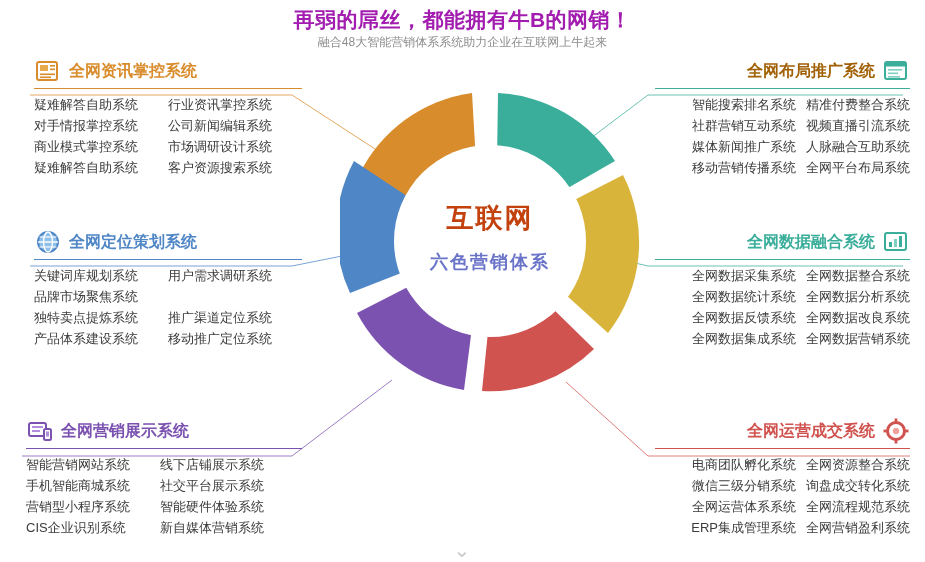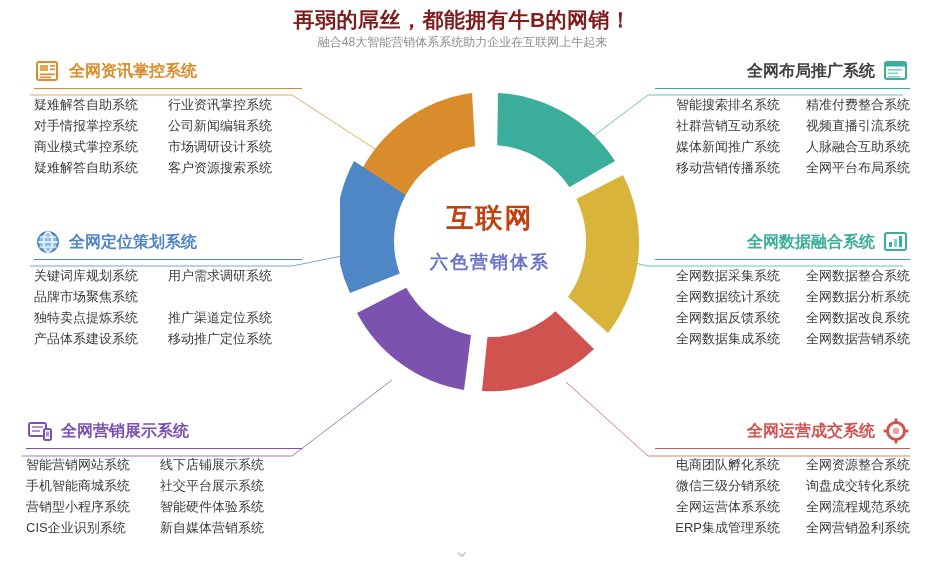--- a/index.html
+++ b/index.html
@@ -4,21 +4,21 @@
 <style>
   html,body{margin:0;padding:0;}
   body{
     width:925px;height:562px;position:relative;overflow:hidden;
     background:#ffffff;
     font-family:"Liberation Sans","DejaVu Sans",sans-serif;
     color:#333;
   }
   .title{
     position:absolute;top:6px;left:0;width:925px;text-align:center;
-    font-size:21px;font-weight:bold;color:#7f1d1d;letter-spacing:0.5px;
+    font-size:21px;font-weight:bold;color:#a21caf;letter-spacing:0.5px;
   }
   .subtitle{
     position:absolute;top:34px;left:0;width:925px;text-align:center;
     font-size:12px;color:#8d8d8d;
   }
 
   
   .wheel{position:absolute;left:340px;top:76px;width:300px;height:330px;}
   .wheel svg{display:block;}
   .center-text{
@@ -35,21 +35,21 @@
   .bicon{
     width:28px;height:26px;border-radius:3px;flex:0 0 auto;
     display:flex;align-items:center;justify-content:center;
   }
   .btitle{font-size:16px;font-weight:bold;white-space:nowrap;}
   .bline{height:1px;width:100%;}
   .rows{margin-top:5px;}
   .row{display:flex;font-size:13px;line-height:21px;color:#3b3b3b;white-space:nowrap;}
   .row span{display:inline-block;}
   .row .c1{width:134px;}
-  .rows.right .row{justify-content:flex-end;gap:16px;}
+  .rows.right .row{justify-content:flex-end;}
   .rows.right .row .c1{width:auto;margin-right:10px;}
 
   
   .conn{position:absolute;pointer-events:none;}
 
   .chev{
     position:absolute;left:447px;top:540px;width:30px;height:20px;
     color:#c9c9c9;font-size:20px;text-align:center;line-height:20px;
   }
 </style>
@@ -138,21 +138,21 @@
   <div class="bhead right">
     <span class="bicon">
       <svg width="26" height="24" viewBox="0 0 26 24">
         <rect x="2" y="3" width="21" height="17" rx="2" fill="#fff" stroke="#3aae9a" stroke-width="2"></rect>
         <rect x="2" y="3" width="21" height="4.5" fill="#3aae9a"></rect>
         <rect x="5" y="10" width="14" height="1.6" fill="#7fd0c2"></rect>
         <rect x="5" y="13.5" width="10" height="1.6" fill="#7fd0c2"></rect>
         <rect x="5" y="17" width="12" height="1.6" fill="#7fd0c2"></rect>
       </svg>
     </span>
-    <span class="btitle" style="color:#404040;">全网布局推广系统</span>
+    <span class="btitle" style="color:#a16207;">全网布局推广系统</span>
   </div>
   <div class="bline" style="background:#3aae9a;"></div>
   <div class="rows right">
     <div class="row">
         <span class="c1">智能搜索排名系统</span>
         <span>精准付费整合系统</span>
       </div>
     <div class="row">
         <span class="c1">社群营销互动系统</span>
         <span>视频直播引流系统</span>

